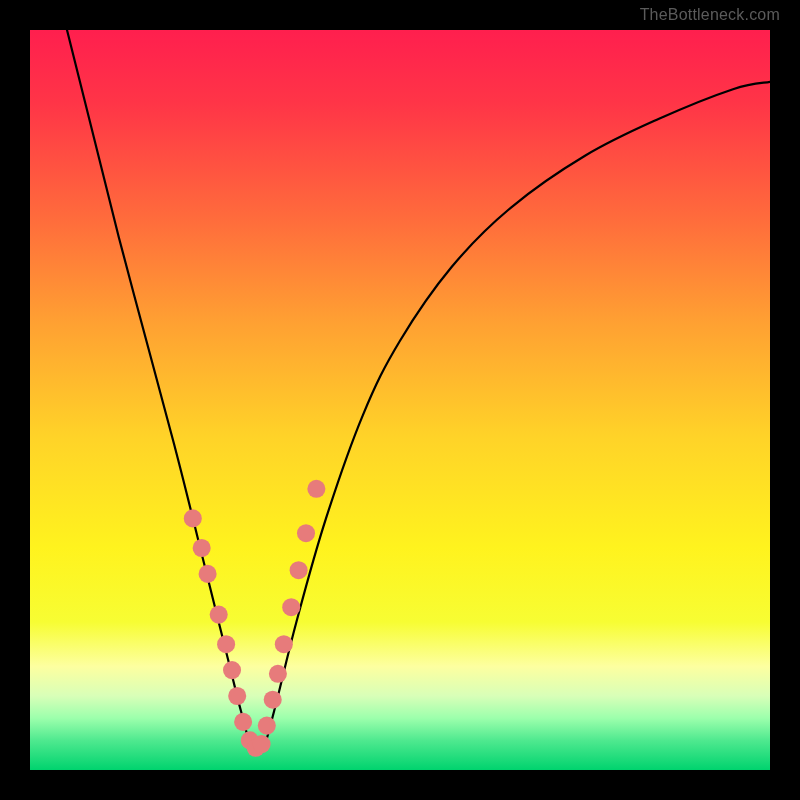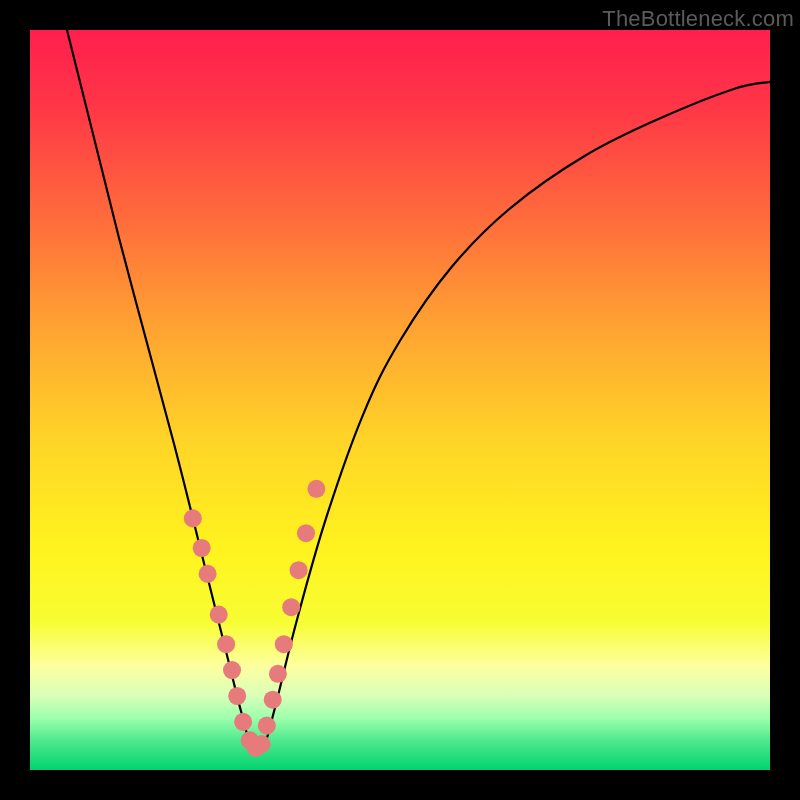--- a/index.html
+++ b/index.html
@@ -27,23 +27,23 @@
     height: 740px;
     overflow: hidden;
   }
   .gradient {
     position: absolute;
     left: 0; top: 0; width: 100%; height: 100%;
   }
   .watermark {
     position: absolute;
     top: 6px;
-    right: 6px;
+    right: 20px;
     color: #5b5b5b;
-    font-size: 22px;
+    font-size: 16px;
     font-weight: 500;
     letter-spacing: 0.2px;
   }
   svg.curve {
     position: absolute;
     left: 0; top: 0;
     width: 100%;
     height: 100%;
   }
 </style>

